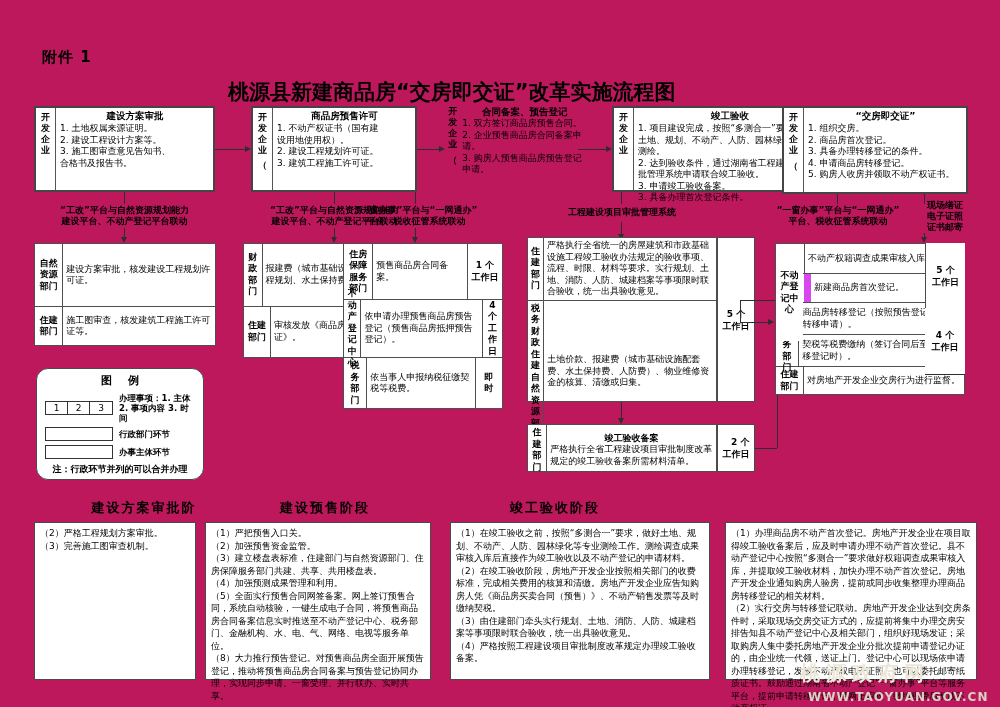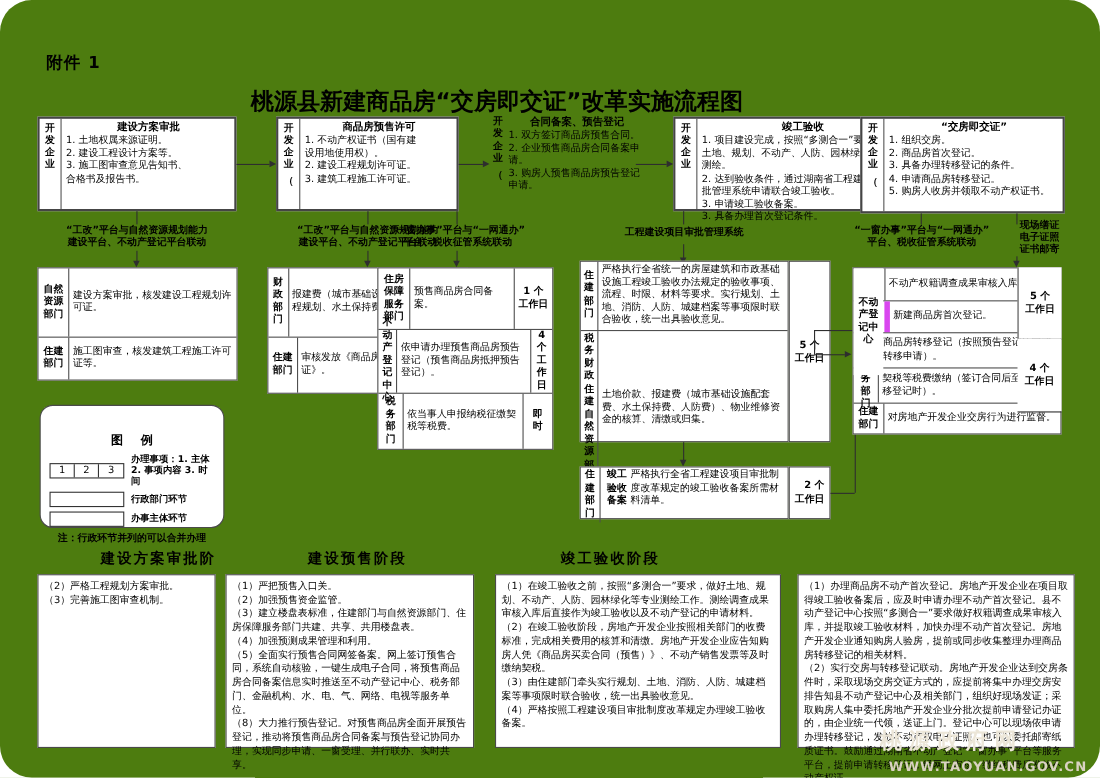--- a/index.html
+++ b/index.html
@@ -4,21 +4,21 @@
 <style>
   * { box-sizing: border-box; }
   html, body {
     margin: 0; padding: 0;
     width: 1000px; height: 707px;
     background: #ffffff;
     font-family: "DejaVu Sans", "Liberation Sans", sans-serif;
     color: #000;
     overflow: hidden;
   }
-  #page { position: relative; width: 1000px; height: 707px; background:#4d7c0f;border-radius:29px; }
+  #page { position: relative; width: 1000px; height: 707px; background:#be185d; }
 
   .abs { position: absolute; }
 
   
   .attach-label { font-size: 15px; font-weight: 700; letter-spacing: 1px; }
   .doc-title { font-size: 21px; font-weight: 700; letter-spacing: 0px; white-space: nowrap; }
 
   .box {
     border: 1px solid #4a4a4a;
     background: #fff;
@@ -50,21 +50,21 @@
   .drow { display: flex; border-bottom: 1px solid #4f4f4f; flex: 1 1 auto; }
   .drow:last-child { border-bottom: none; }
   .dcell { font-size: 9px; line-height: 11.5px; padding: 2px 3px; display:flex; align-items:center; }
   .dcell.dept { border-right: 1px solid #4f4f4f; text-align:center; justify-content:center; font-weight:600; }
   .dcell.desc { flex: 1 1 auto; }
   .dcell.time { border-left: 1px solid #4f4f4f; text-align:center; justify-content:center; font-weight:600; }
 
   
   .legend {
     border: 1px solid #4a4a4a; border-radius: 12px; background:#fff;
-    padding: 24px 8px;
+    padding: 4px 8px;
   }
   .legend .ttl { text-align:center; font-size: 11px; font-weight: 700; letter-spacing: 16px; padding-left:16px; margin-bottom: 5px;}
   .legend .lrow { display:flex; align-items:center; margin-bottom: 4px; }
   .legend .sample { border: 1px solid #333; height: 14px; display:flex; }
   .legend .sample .s { border-right: 1px solid #333; width: 22px; text-align:center; font-size:9px; line-height:13px; }
   .legend .sample .s:last-child { border-right:none; }
   .legend .ltxt { font-size: 8.5px; line-height:10px; margin-left: 6px; font-weight:600;}
   .legend .note { font-size: 9px; text-align:center; margin-top: 4px; font-weight:600;}
 
   
@@ -316,21 +316,21 @@
 工作日</div>
   </div>
 
   <div class="abs vline" style="left:621px; top:402px; height:18px;"></div>
   <div class="abs arrow-d" style="left:617.5px; top:418px;"></div>
 
   <div class="abs dtable" style="left:527px; top:424px; width:190px; height:48px;">
     <div class="drow">
       <div class="dcell dept" style="width:30px; white-space:pre-line;">住建
 部门</div>
-      <div class="dcell desc" style="flex-direction:row; align-items:stretch; justify-content:center;">
+      <div class="dcell desc" style="flex-direction:column; align-items:stretch; justify-content:center;">
         <div style="text-align:center; font-weight:700;">竣工验收备案</div>
         <div>严格执行全省工程建设项目审批制度改革规定的竣工验收备案所需材料清单。</div>
       </div>
     </div>
   </div>
   <div class="abs box" style="left:717px; top:424px; width:38px; height:48px; display:flex; align-items:center; justify-content:center;">
     <div style="font-size:9px; line-height:12px; text-align:right; font-weight:700; white-space:pre-line;">2 个
 工作日</div>
   </div>
 
@@ -341,21 +341,21 @@
   <div class="abs hline" style="left:740px; top:322px; width:28px;"></div>
   <div class="abs arrow-r" style="left:768px; top:318.5px;"></div>
 
   <div class="abs dtable" style="left:775px; top:243px; width:190px; height:152px;">
     <div class="drow" style="height:32px;">
       <div class="dcell dept" style="width:28px; border-right:none; white-space:pre-line;"></div>
       <div class="dcell desc" style="border-left:1px solid #4f4f4f;">不动产权籍调查成果审核入库。</div>
     </div>
     <div class="drow" style="height:32px;">
       <div class="dcell dept" style="width:28px; border-right:none; white-space:pre-line;"></div>
-      <div class="dcell desc" style="border-left:5px solid #d946ef;">新建商品房首次登记。</div>
+      <div class="dcell desc" style="border-left:7px solid #d946ef;">新建商品房首次登记。</div>
     </div>
     <div class="drow" style="height:34px;">
       <div class="dcell dept" style="width:28px; border-right:none; white-space:pre-line;"></div>
       <div class="dcell desc" style="border-left:1px solid #4f4f4f;">商品房转移登记（按照预告登记约定或转移申请）。</div>
     </div>
     <div class="drow" style="height:32px;">
       <div class="dcell dept" style="width:28px; white-space:pre-line;">税务
 部门</div>
       <div class="dcell desc">契税等税费缴纳（签订合同后至申请转移登记时）。</div>
     </div>

